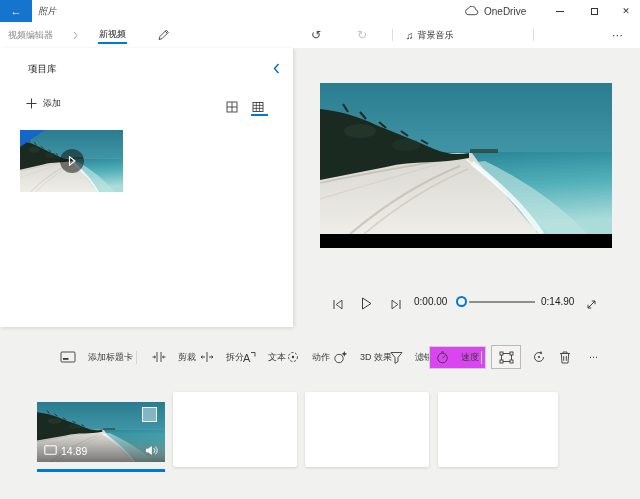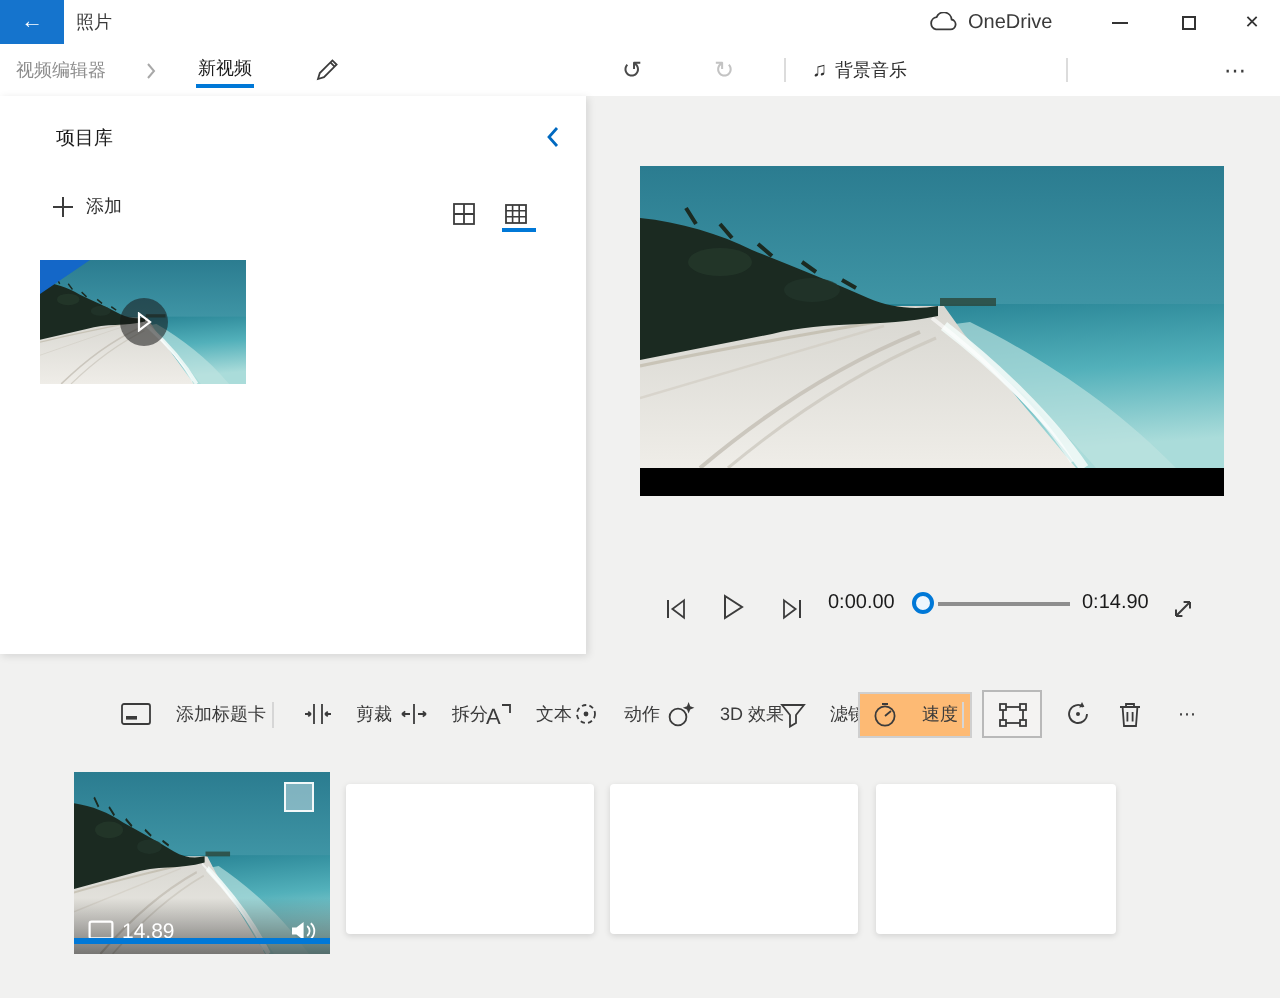--- a/index.html
+++ b/index.html
@@ -3,21 +3,21 @@
 <meta charset="utf-8">
 <style>
   * { margin:0; padding:0; box-sizing:border-box; }
   body { font-family:"Liberation Sans","DejaVu Sans",sans-serif; background:#888; }
   .stage { position:relative; width:640px; height:499px; background:#f1f1f0; overflow:hidden; }
 
   
   .titlebar { position:absolute; left:0; top:0; width:640px; height:22px; background:#fff; }
   .back-btn { position:absolute; left:0; top:0; width:32px; height:22px; background:#1574cd; color:#fff;
               display:flex; align-items:center; justify-content:center; font-size:11px; cursor:pointer; }
-  .app-title { position:absolute; left:38px; top:0; height:22px; line-height:22px; font-size:9px; color:#3a3a3a; }
+  .app-title { position:absolute; left:38px; top:0; height:22px; line-height:22px; font-size:9px; color:#3a3a3a;font-style:italic; }
   .onedrive { position:absolute; left:464px; top:0; height:22px; display:flex; align-items:center; gap:5px;
               font-size:10px; color:#3a3a3a; }
   .win-btn { position:absolute; top:0; width:24px; height:22px; display:flex; align-items:center; justify-content:center;
              color:#333; font-size:9px; }
   .wb-min { left:548px; } .wb-max { left:582px; } .wb-close { left:614px; }
   .min-glyph { width:8px; height:1px; background:#333; }
   .max-glyph { width:7px; height:7px; border:1px solid #333; }
 
   
   .commandbar { position:absolute; left:0; top:22px; width:640px; height:26px; background:#fff; }
@@ -58,25 +58,25 @@
   .pc-btn { width:16px; height:16px; display:flex; align-items:center; justify-content:center; cursor:pointer; }
   .time { font-size:10px; color:#1b1b1b; }
   .slider-thumb { position:absolute; left:456px; top:296px; width:11px; height:11px; border-radius:50%;
                   border:2.5px solid #0078d7; background:#eef6fd; cursor:pointer; }
   .slider-track { position:absolute; left:469px; top:301px; width:66px; height:1.5px; background:#8e8e8e; cursor:pointer; }
 
   
   .tb-item { position:absolute; top:345px; height:24px; display:flex; align-items:center; gap:12px;
              font-size:9px; color:#3b3b3b; cursor:pointer; white-space:nowrap; }
   .tb-sep { position:absolute; top:351px; width:1px; height:13px; background:#d6d6d6; }
-  .tb-boxed { border:1px solid #cfcfcf; padding:0 6px; height:23px; top:346px; background:#fdba74; }
+  .tb-boxed { border:1px solid #cfcfcf; padding:0 6px; height:23px; top:346px; background:#d946ef; }
   .tb-iconbox { border:1px solid #b9b9b9; width:30px; justify-content:center; gap:0; background:#f4f3f2; }
 
   
-  .clip { position:absolute; left:37px; top:386px; width:128px; height:91px; overflow:hidden; cursor:pointer;text-align:right; }
+  .clip { position:absolute; left:37px; top:402px; width:128px; height:60px; overflow:hidden; cursor:pointer;text-align:right; }
   .clip-grad { position:absolute; left:0; bottom:0; width:100%; height:28px;
                background:linear-gradient(transparent, rgba(0,0,0,.5)); }
   .clip-check { position:absolute; top:5px; right:8px; width:15px; height:15px;
                 background:rgba(195,220,228,.55); border:1px solid rgba(255,255,255,.9); }
   .clip-dur { position:absolute; left:24px; bottom:5px; color:#fff; font-size:10.5px; }
   .clip-filmicon { position:absolute; left:7px; bottom:7px; }
   .clip-speaker { position:absolute; right:7px; bottom:6px; }
   .clip-selbar { position:absolute; left:37px; top:469px; width:128px; height:3px; background:#0078d7; }
   .ph { position:absolute; top:392px; height:75px; background:#fff; border-radius:2px;
         box-shadow:0 1px 3px rgba(0,0,0,.13); }

